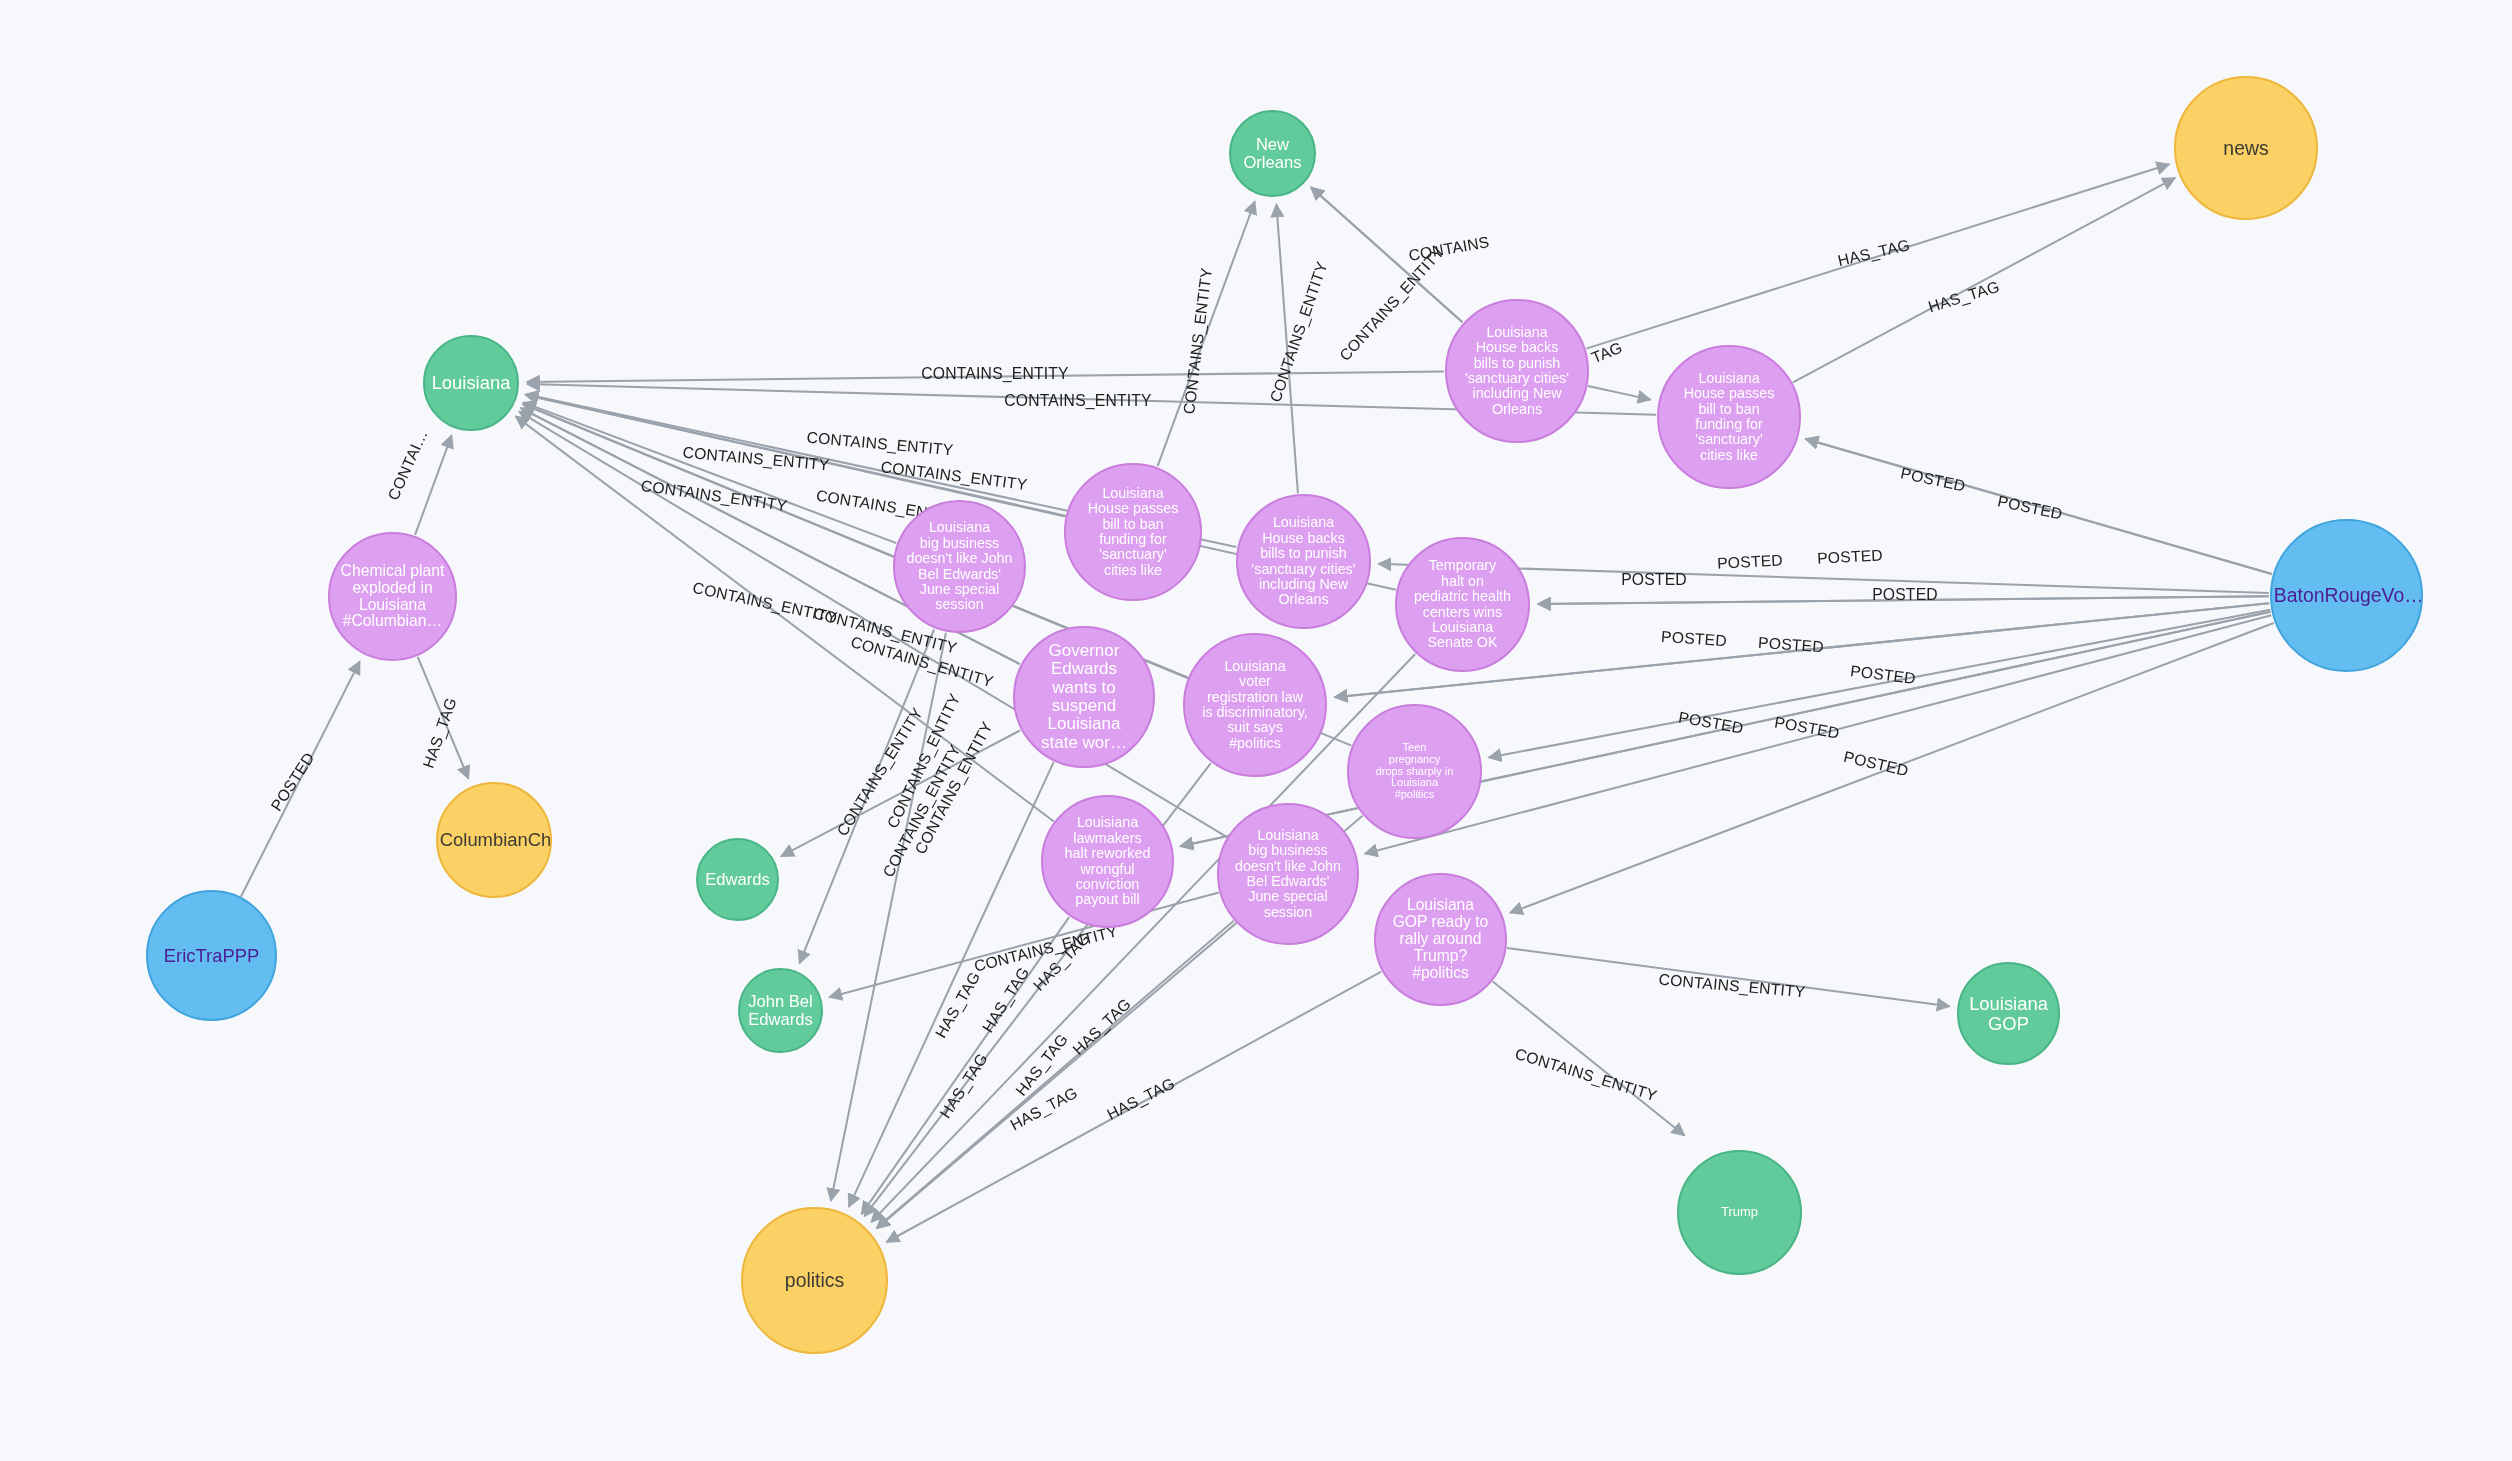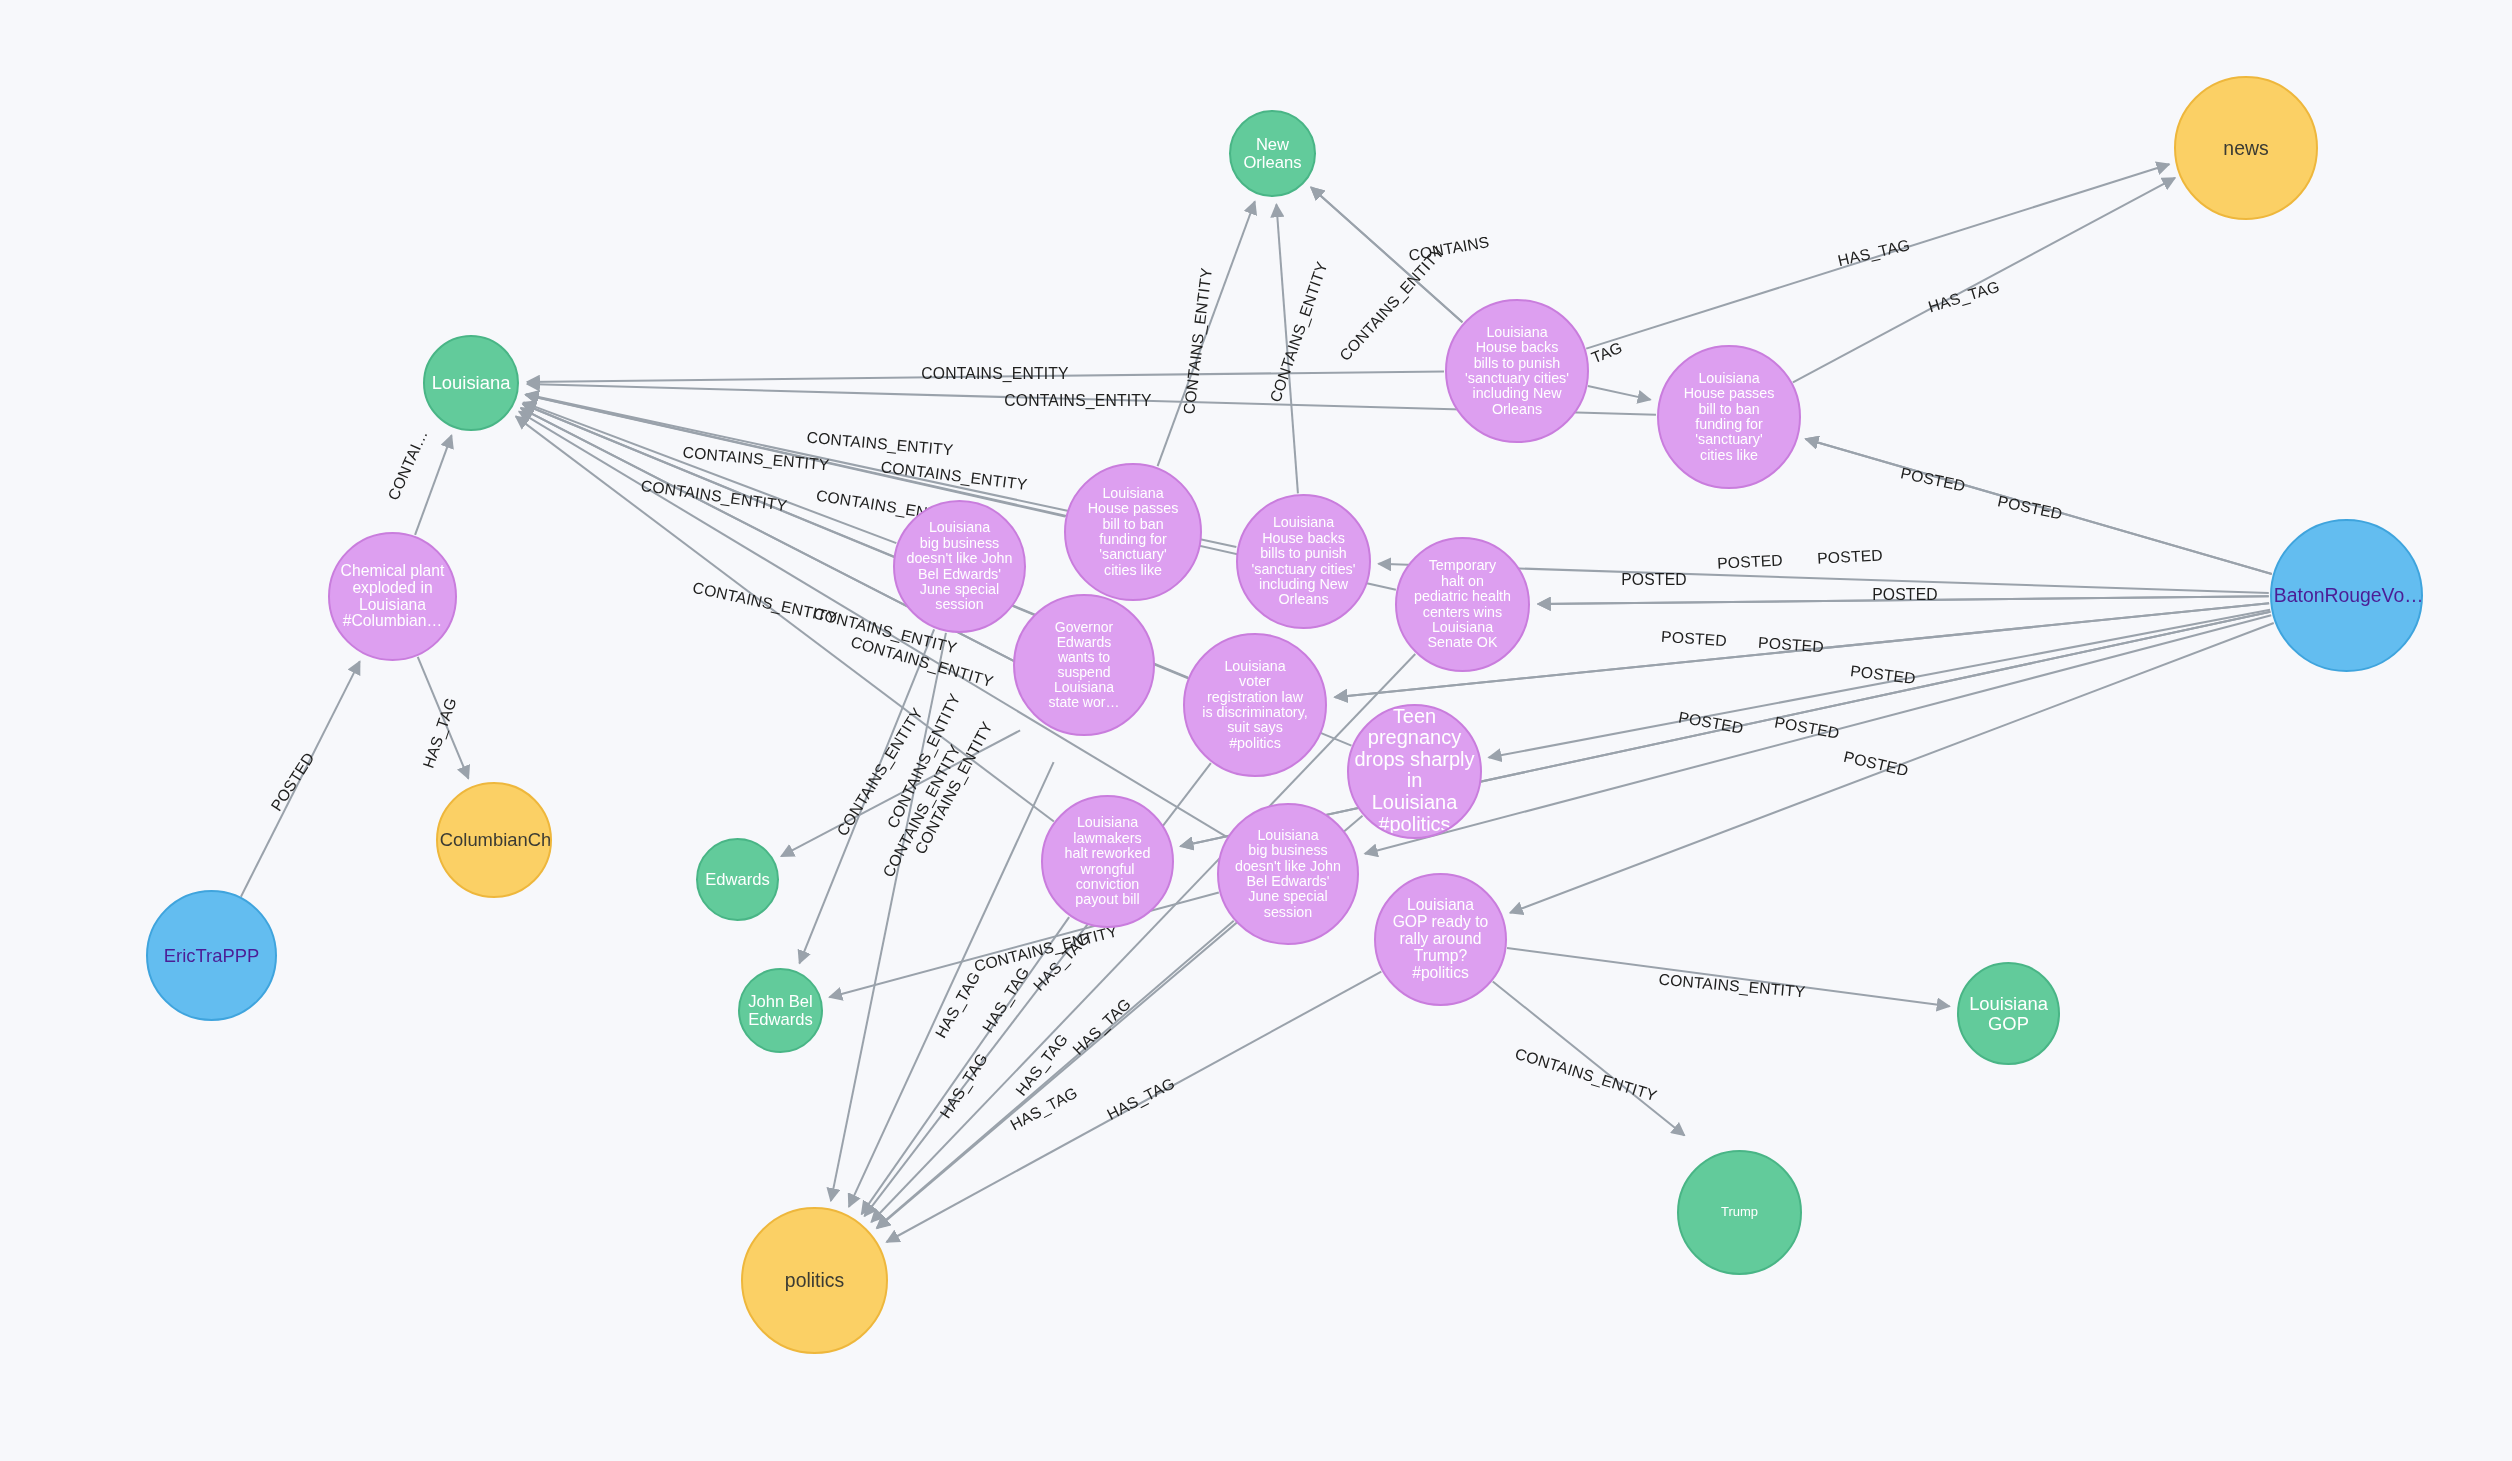--- a/index.html
+++ b/index.html
@@ -244,37 +244,37 @@
         <span class="node-label">Temporary
 halt on
 pediatric health
 centers wins
 Louisiana
 Senate OK</span>
       </div>
       <div class="node user" style="left: 2270px; top: 519px; width: 153px; height: 153px; font-size: 19.4px;">
         <span class="node-label">BatonRougeVo…</span>
       </div>
-      <div class="node post" style="left: 1013px; top: 594px; width: 142px; height: 142px; font-size: 14px;">
+      <div class="node post" style="left: 1013px; top: 626px; width: 142px; height: 142px; font-size: 17px;">
         <span class="node-label">Governor
 Edwards
 wants to
 suspend
 Louisiana
 state wor…</span>
       </div>
       <div class="node post" style="left: 1183px; top: 633px; width: 144px; height: 144px; font-size: 14.3px;">
         <span class="node-label">Louisiana
 voter
 registration law
 is discriminatory,
 suit says
 #politics</span>
       </div>
-      <div class="node post" style="left: 1347px; top: 704px; width: 135px; height: 135px; font-size: 20px; align-items: flex-end;">
+      <div class="node post" style="left: 1347px; top: 704px; width: 135px; height: 135px; font-size: 11px;">
         <span class="node-label">Teen
 pregnancy
 drops sharply in
 Louisiana
 #politics</span>
       </div>
       <div class="node tag" style="left: 436px; top: 782px; width: 116px; height: 116px; font-size: 18.4px;">
         <span class="node-label">ColumbianChe…</span>
       </div>
       <div class="node entity" style="left: 696px; top: 838px; width: 83px; height: 83px; font-size: 16.6px;">

